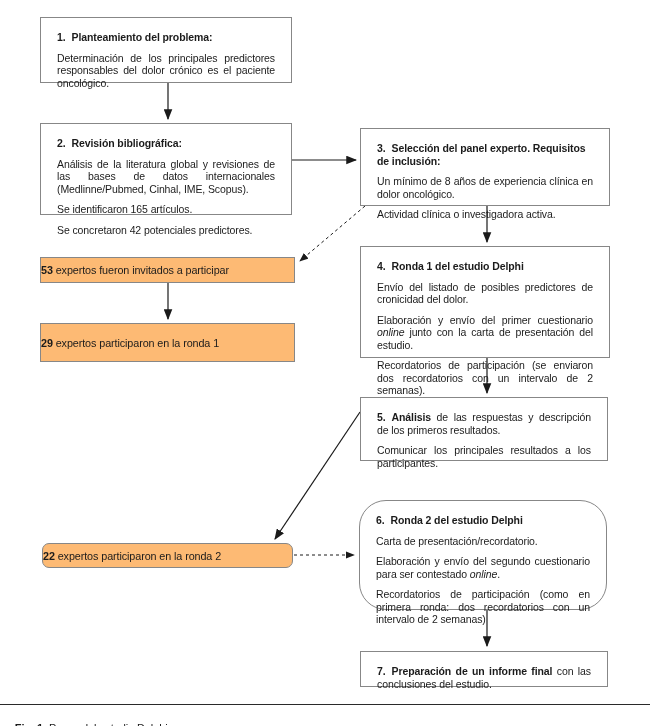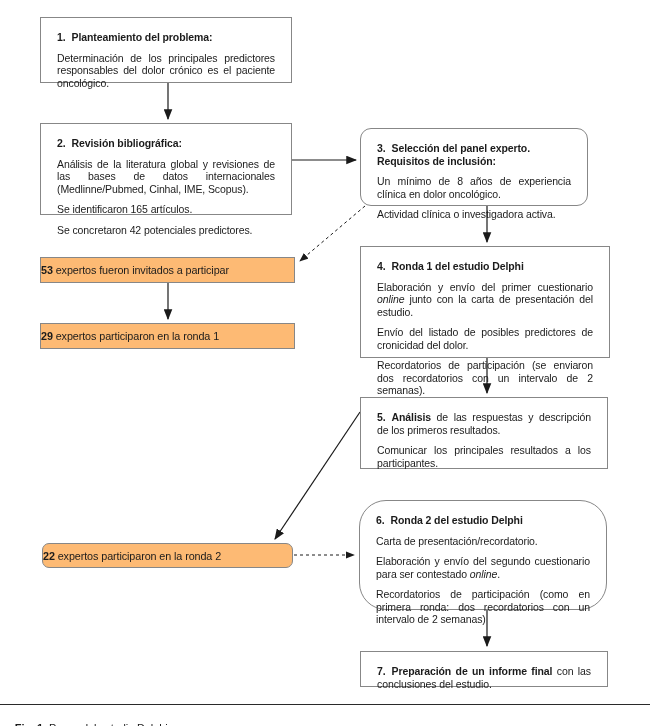--- a/index.html
+++ b/index.html
@@ -57,42 +57,42 @@
     <p class="tight">Determinación de los principales predictores responsables del dolor crónico es el paciente oncológico.</p>
   </div>
 
   <div class="box" style="left:40px;top:123px;width:252px;height:92px;">
     <p class="title"><span class="num">2.</span><span>Revisión bibliográfica:</span></p>
     <p class="tight">Análisis de la literatura global y revisiones de las bases de datos internacionales (Medlinne/Pubmed, Cinhal, IME, Scopus).</p>
     <p>Se identificaron 165 artículos.</p>
     <p>Se concretaron 42 potenciales predictores.</p>
   </div>
 
-  <div class="box" style="left:360px;top:128px;width:228px;height:78px;border-radius:11px;">
+  <div class="box" style="left:360px;top:128px;width:250px;height:78px;">
     <p class="title"><span class="num">3.</span><span>Selección del panel experto. Requisitos de inclusión:</span></p>
     <p class="tight">Un mínimo de 8 años de experiencia clínica en dolor oncológico.</p>
     <p class="tight">Actividad clínica o investigadora activa.</p>
   </div>
 
   <div class="sbox" style="left:40px;top:257px;width:255px;height:26px;">
     <span class="count">53</span><span> expertos fueron invitados a participar</span>
   </div>
 
-  <div class="sbox" style="left:40px;top:323px;width:255px;height:26px;">
+  <div class="sbox" style="left:40px;top:323px;width:255px;height:39px;">
     <span class="count">29</span><span> expertos participaron en la ronda 1</span>
   </div>
 
   <div class="box" style="left:360px;top:246px;width:250px;height:112px;">
     <p class="title"><span class="num">4.</span><span>Ronda 1 del estudio Delphi</span></p>
+    <p class="tight">Envío del listado de posibles predictores de cronicidad del dolor.</p>
     <p class="tight"><span>Elaboración y envío del primer cuestionario </span><i>online</i><span> junto con la carta de presentación del estudio.</span></p>
-    <p class="tight">Envío del listado de posibles predictores de cronicidad del dolor.</p>
     <p class="tight">Recordatorios de participación (se enviaron dos recordatorios con un intervalo de 2 semanas).</p>
   </div>
 
-  <div class="box" style="left:360px;top:397px;width:248px;height:72px;">
+  <div class="box" style="left:360px;top:397px;width:248px;height:64px;">
     <p><span class="num">5.</span><b>Análisis</b><span> de las respuestas y descripción de los primeros resultados.</span></p>
     <p>Comunicar los principales resultados a los participantes.</p>
   </div>
 
   <div class="sbox" style="left:42px;top:543px;width:251px;height:25px;border-radius:7px;">
     <span class="count">22</span><span> expertos participaron en la ronda 2</span>
   </div>
 
   <div class="box" style="left:359px;top:500px;width:248px;height:110px;border-radius:27px;">
     <p class="title"><span class="num">6.</span><span>Ronda 2 del estudio Delphi</span></p>

